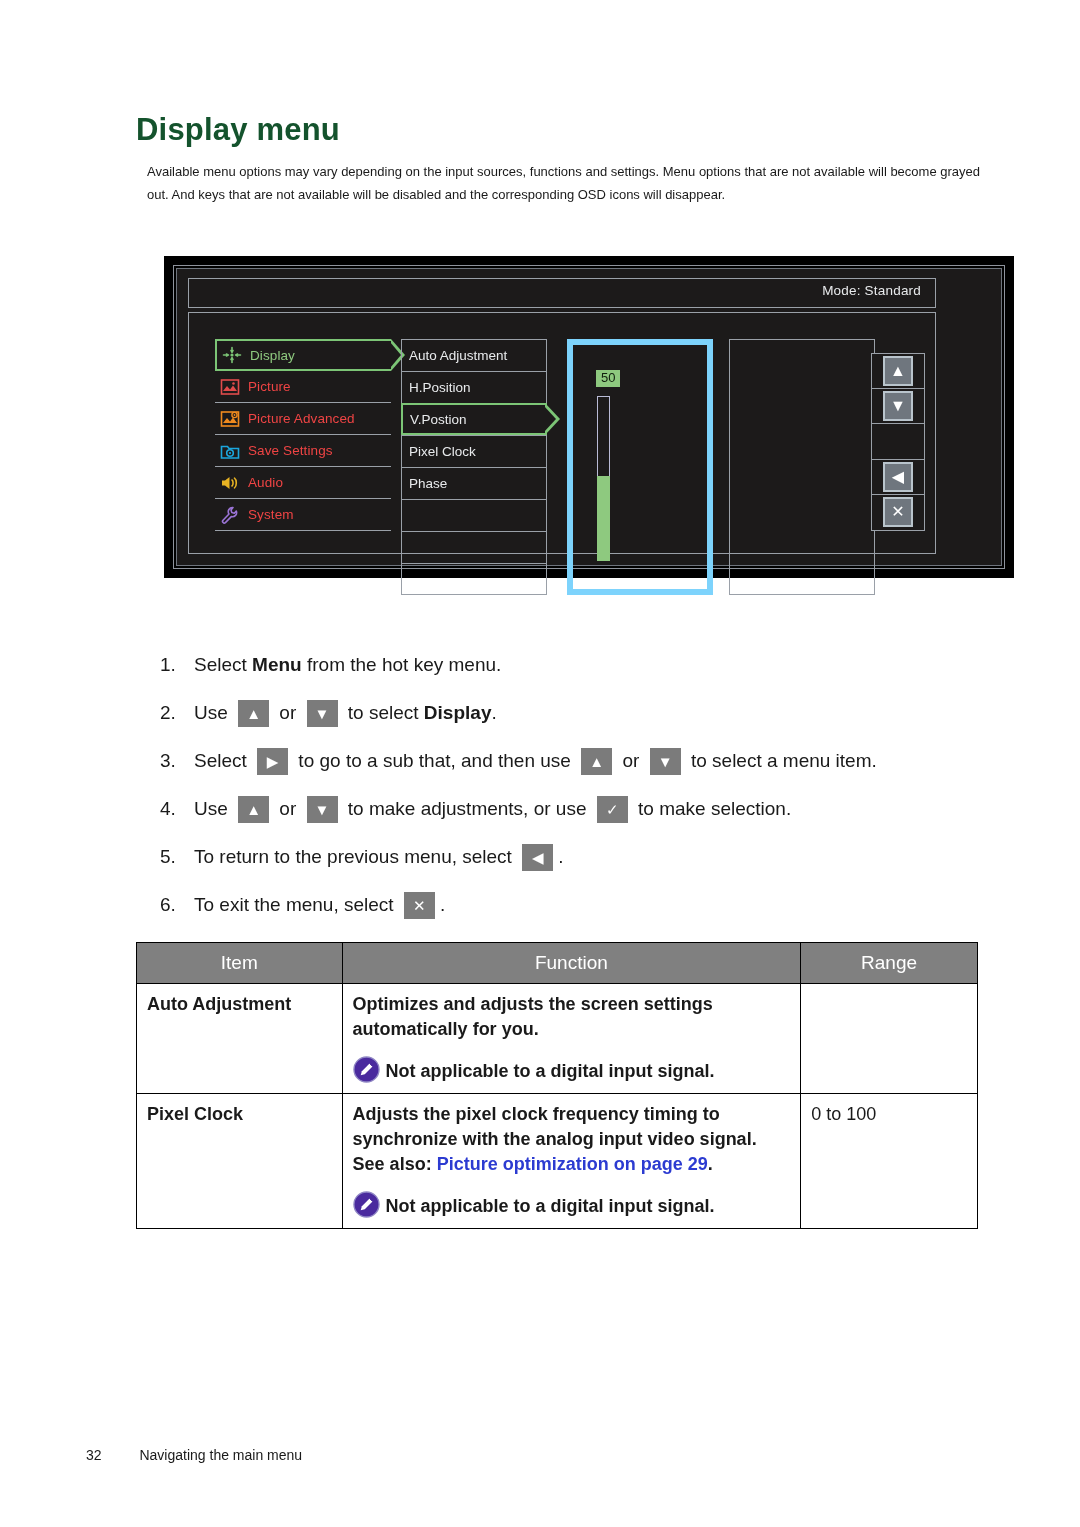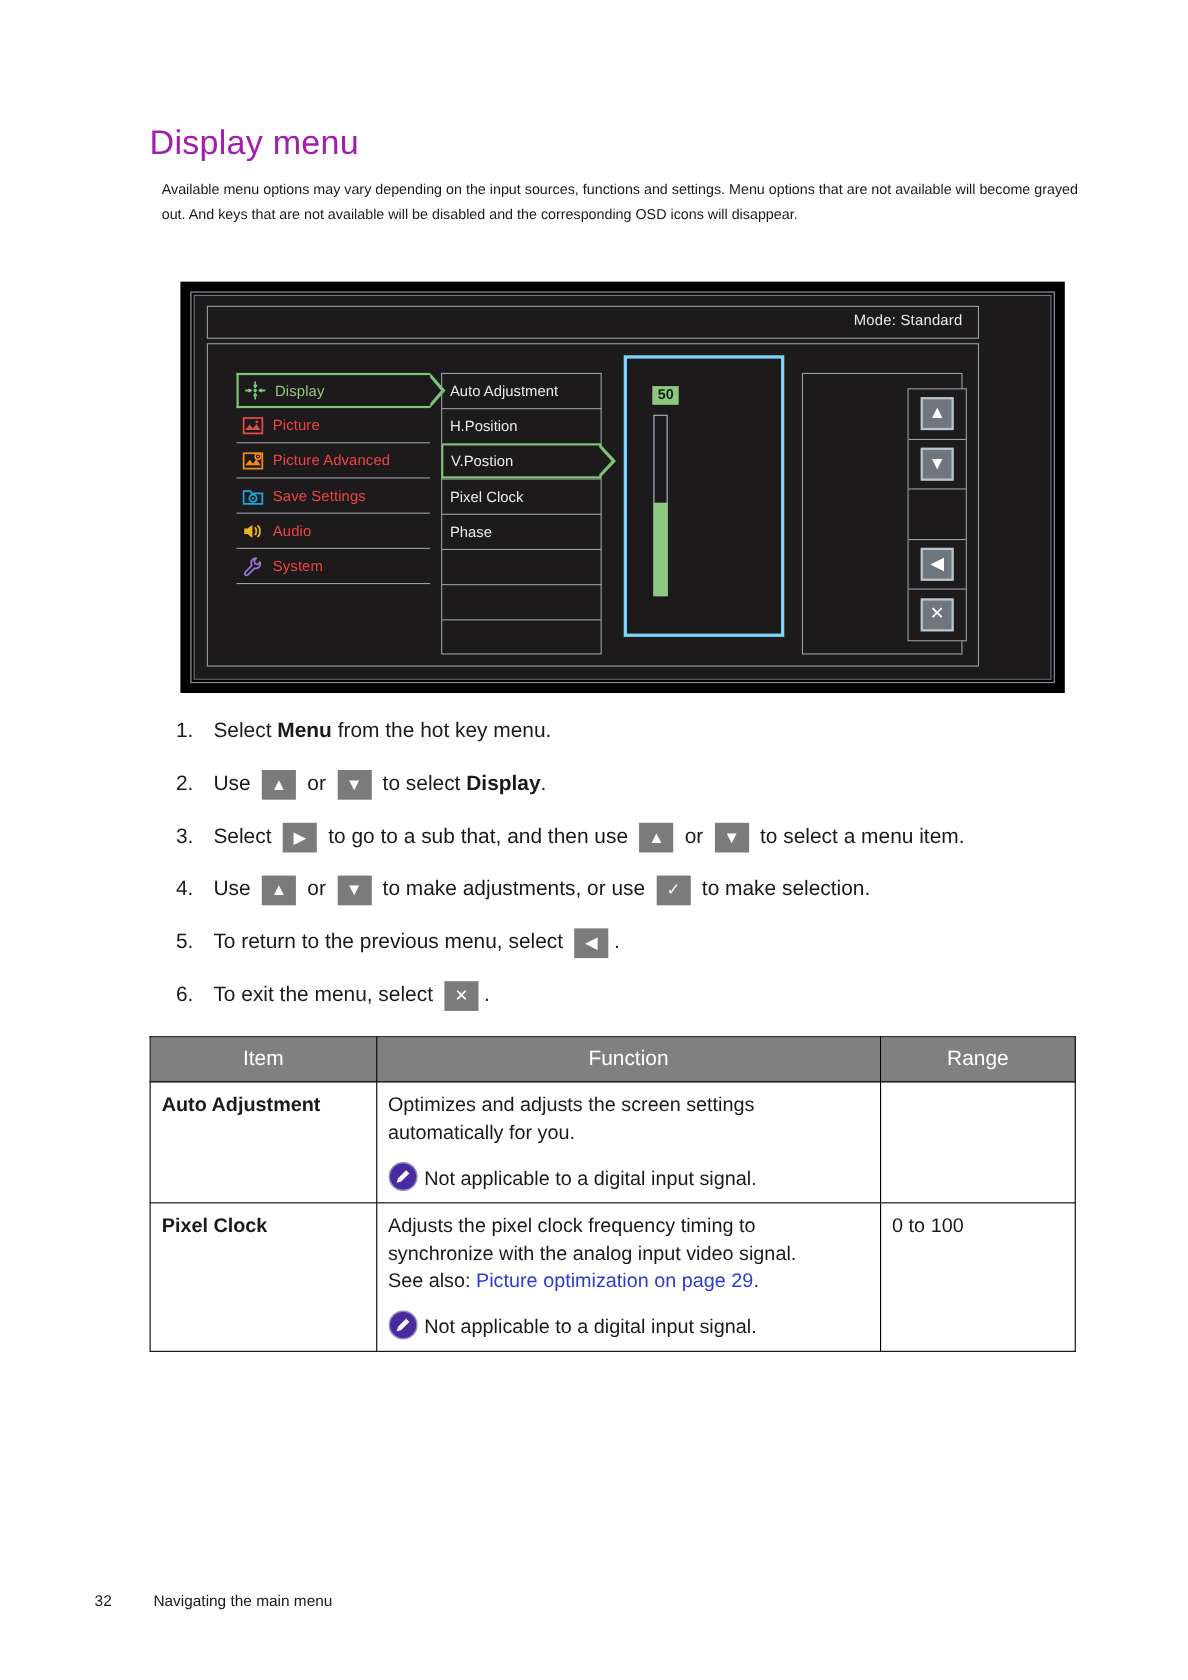--- a/index.html
+++ b/index.html
@@ -15,23 +15,23 @@
     color: #1a1a1a;
     overflow: hidden;
   }
 
   
   .page-title {
     position: absolute;
     left: 136px;
     top: 92px;
     font-size: 31px;
-    font-weight: 400;
+    font-weight: 700;
     letter-spacing: 0.2px;
-    color: #a21caf;
+    color: #14532d;
     line-height: 1.1;
   }
 
   
   .intro {
     position: absolute;
     left: 136px;
     top: 147px;
     width: 840px;
     font-size: 13px;
@@ -39,22 +39,23 @@
     color: #1a1a1a;
     margin-left: 11px;
   }
 
   
   .osd {
     position: absolute;
     left: 164px;
     top: 256px;
     width: 804px;
-    height: 374px;
+    height: 322px;
     background: #000000;
+    padding-left: 46px;
   }
   .osd-bezel {
     position: absolute;
     left: 9px; top: 9px; right: 9px; bottom: 9px;
     background: #1c1a1a;
     border: 1px solid #8e939c;
     box-shadow: inset 0 0 0 2px #000, inset 0 0 0 3px #6e747d;
   }
   .osd-topbar {
     position: absolute;
@@ -188,26 +189,25 @@
     border-top: 13px solid transparent;
     border-bottom: 13px solid transparent;
     border-left: 12px solid #1c1a1a;
     z-index: 2;
   }
 
   
   .osd-valpanel {
     position: absolute;
     left: 378px;
-    top: 10px;
+    top: 26px;
     width: 146px;
     height: 256px;
-    border: 3px solid #7dd3fc;
-    box-sizing: border-box;
-    font-weight: bold;
+    border: 6px solid #7dd3fc;
+    box-sizing: border-box;
   }
   .slider-value {
     position: absolute;
     left: 23px;
     top: 25px;
     background: #8ec97f;
     color: #12210f;
     font-size: 13px;
     padding: 1px 5px 2px 5px;
     line-height: 1.1;
@@ -323,21 +323,21 @@
     border: 1px solid #000000;
     text-align: center;
   }
   table.spec td {
     border: 1px solid #000000;
     vertical-align: top;
     padding: 8px 10px 10px 10px;
     line-height: 25px;
   }
   td.c-item { width: 190px; font-weight: bold; white-space: nowrap; }
-  td.c-fn   { width: 480px; }
+  td.c-fn   { width: 480px; font-weight: bold; }
   td.c-rng  { width: 168px; white-space: nowrap; }
   .seealso-link { color: #2c3bd1; }
   .note {
     margin-top: 14px;
     display: flex;
     align-items: flex-end;
   }
   .note-txt {
     font-size: 18px;
     line-height: 1.1;

